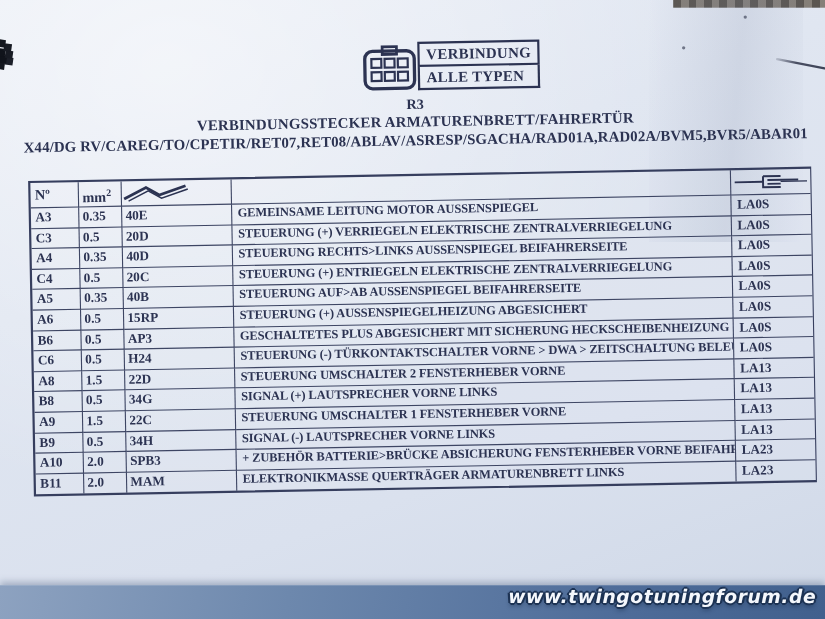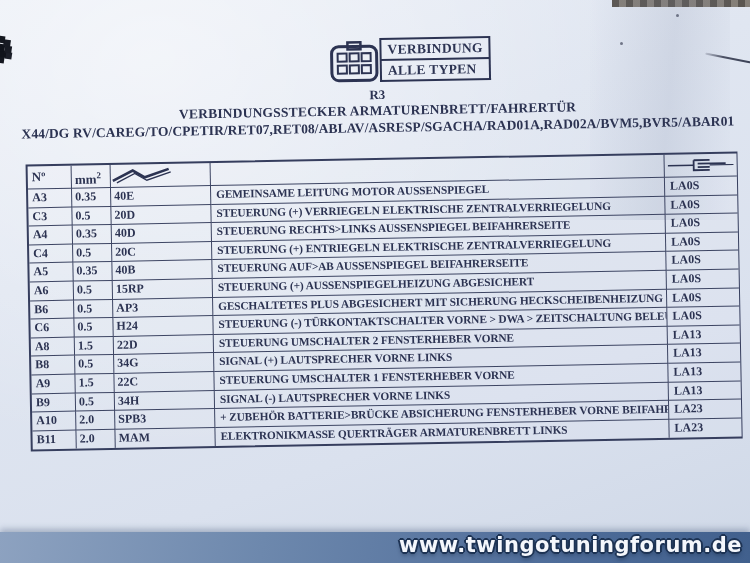--- a/index.html
+++ b/index.html
@@ -91,21 +91,21 @@
 
   
   .band {
     position: absolute; left: 0; bottom: 0; width: 750px; height: 31px;
     background: linear-gradient(100deg, #8da2c0 0%, #6d88ad 35%, #4e6c99 75%, #41608d 100%);
     box-shadow: 0 -3px 6px rgba(60,80,115,0.35);
   }
   .watermark {
     position: absolute; right: 8px; top: 1px;
     font-family: "DejaVu Sans", sans-serif;
-    font-weight: 700; font-size: 21px; letter-spacing: 0.5px;
+    font-style: italic; font-weight: 700; font-size: 17px; letter-spacing: 0.5px;
     color: #f4f7fc;
     text-shadow:
       -2px 0 0 #1d3354, 2px 0 0 #1d3354, 0 -2px 0 #1d3354, 0 2px 0 #1d3354,
       -1px -1px 0 #1d3354, 1px -1px 0 #1d3354, -1px 1px 0 #1d3354, 1px 1px 0 #1d3354,
       0 3px 4px rgba(10,25,50,0.5);
   }
   svg .ink { stroke: #2c3352; fill: none; }
 </style>
 </head>
 <body>

